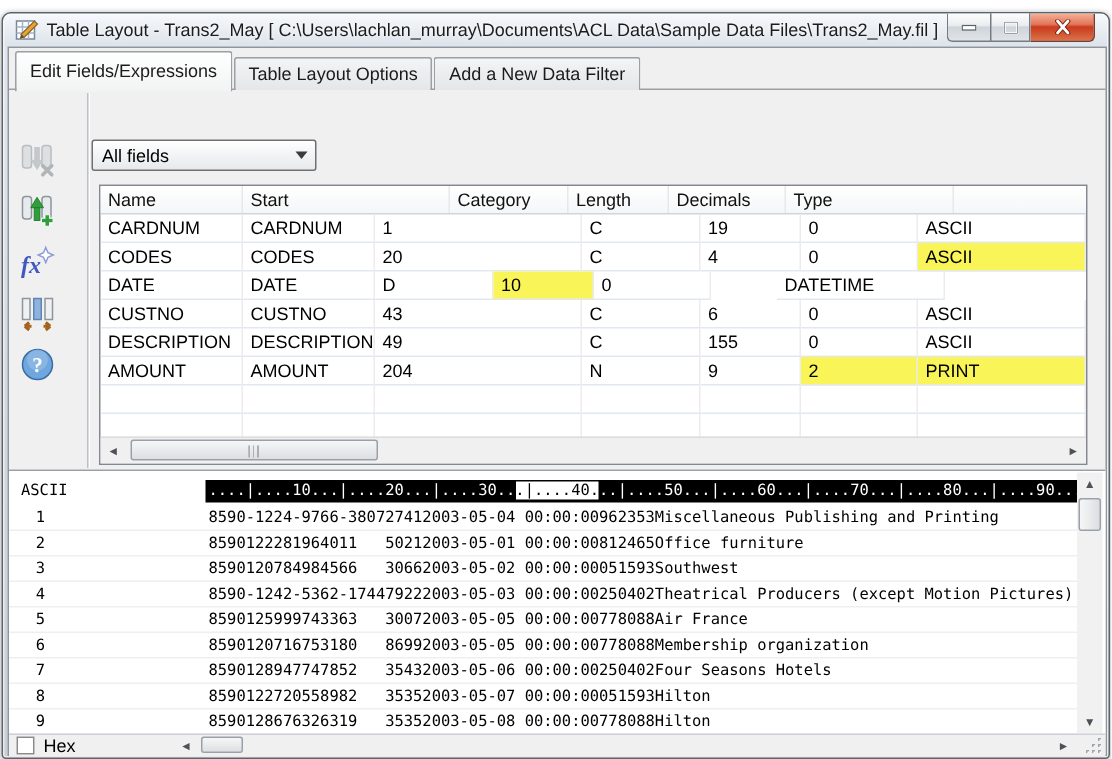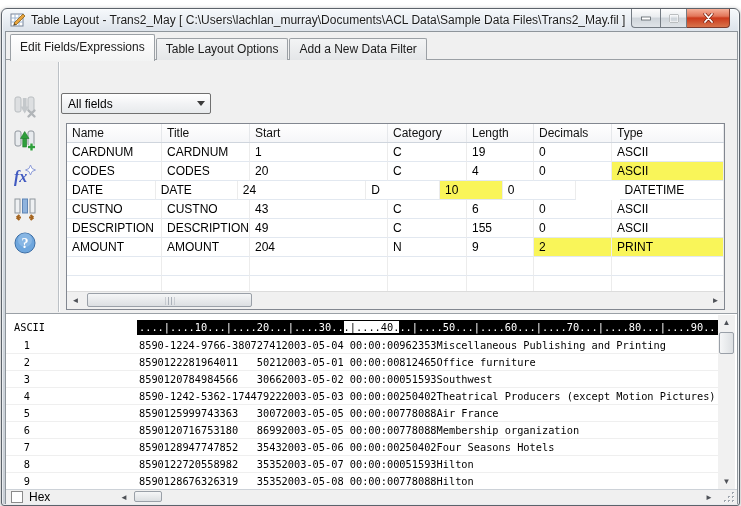--- a/index.html
+++ b/index.html
@@ -173,21 +173,20 @@
       </div>
 
       <div class="combo">
         <span class="combo-text">All fields</span>
         <span class="combo-arrow"></span>
       </div>
 
       <div class="ftable">
         <div class="ftable-head" id="ftable-head">
             <div class="fth" style="width: 95px;">Name</div>
-            <div class="fth" style="width: 88px;">Title</div>
             <div class="fth" style="width: 138px;">Start</div>
             <div class="fth" style="width: 79px;">Category</div>
             <div class="fth" style="width: 67px;">Length</div>
             <div class="fth" style="width: 78px;">Decimals</div>
             <div class="fth" style="width: 112px;">Type</div>
           </div>
         <div id="ftable-body">
             <div class="ftr">
               <div class="ftd" style="width: 95px;">CARDNUM</div>
               <div class="ftd" style="width: 88px;">CARDNUM</div>
@@ -202,21 +201,20 @@
               <div class="ftd" style="width: 88px;">CODES</div>
               <div class="ftd" style="width: 138px;">20</div>
               <div class="ftd" style="width: 79px;">C</div>
               <div class="ftd" style="width: 67px;">4</div>
               <div class="ftd" style="width: 78px;">0</div>
               <div class="ftd hl" style="width: 112px;">ASCII</div>
             </div>
             <div class="ftr">
               <div class="ftd" style="width: 95px;">DATE</div>
               <div class="ftd" style="width: 88px;">DATE</div>
-              <div class="ftd" style="width: 138px;">24</div>
               <div class="ftd" style="width: 79px;">D</div>
               <div class="ftd hl" style="width: 67px;">10</div>
               <div class="ftd" style="width: 78px;">0</div>
               <div class="ftd" style="width: 112px; margin-left: 44px;">DATETIME</div>
             </div>
             <div class="ftr">
               <div class="ftd" style="width: 95px;">CUSTNO</div>
               <div class="ftd" style="width: 88px;">CUSTNO</div>
               <div class="ftd" style="width: 138px;">43</div>
               <div class="ftd" style="width: 79px;">C</div>

